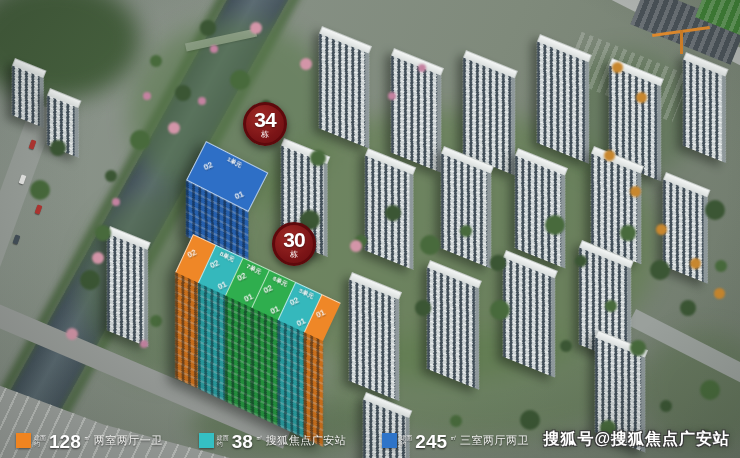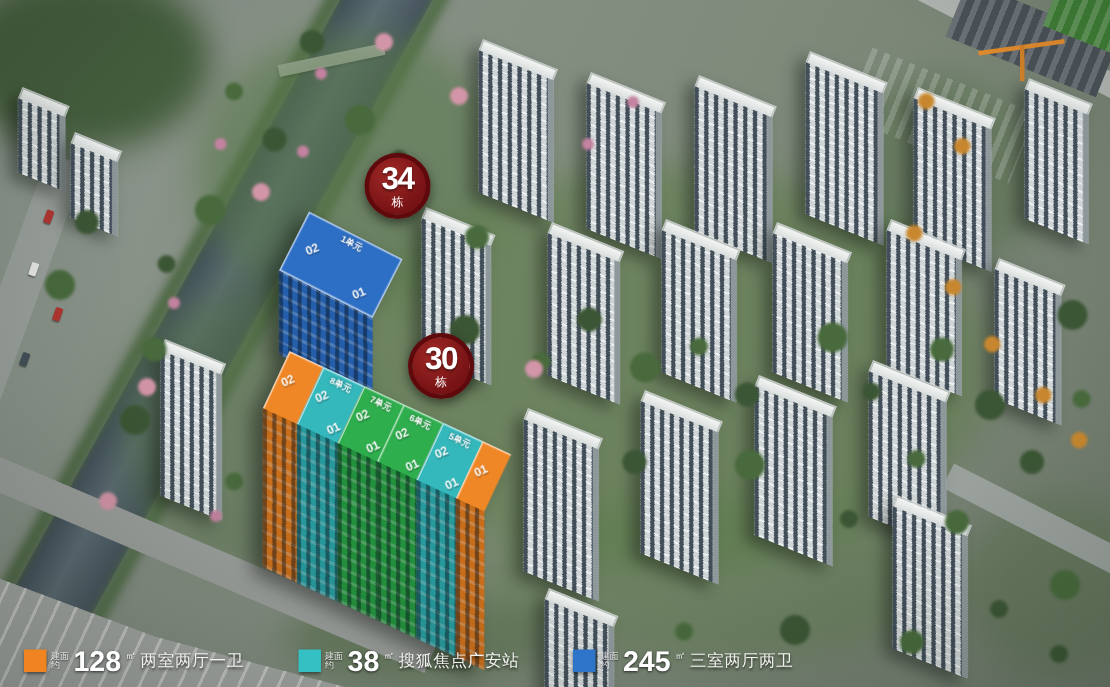--- a/index.html
+++ b/index.html
@@ -359,13 +359,14 @@
       <span class="lg-prefix">
           <i>建面</i>
           <i>约</i>
         </span>
       <span class="lg-num">245</span>
       <span class="lg-unit">㎡</span>
       <span class="lg-desc">三室两厅两卫</span>
     </div>
   </div>
 
+  <div class="watermark">搜狐号@搜狐焦点广安站</div>
 </div>
 
 </body></html>

